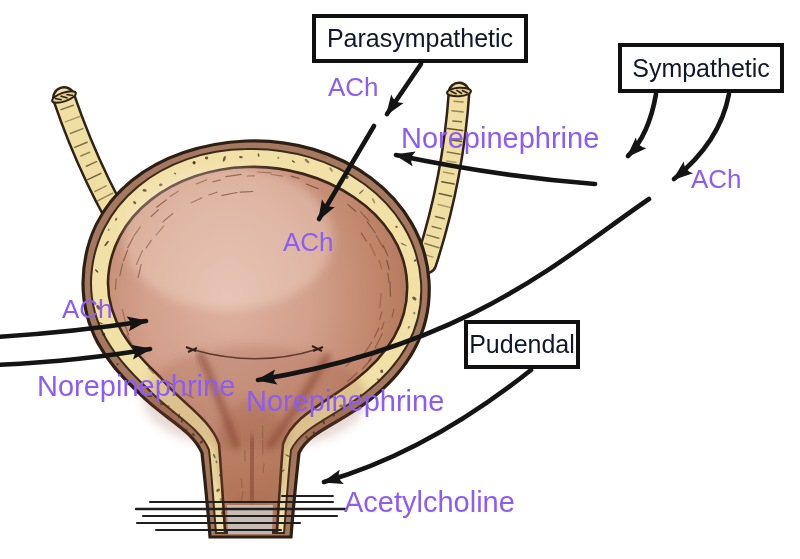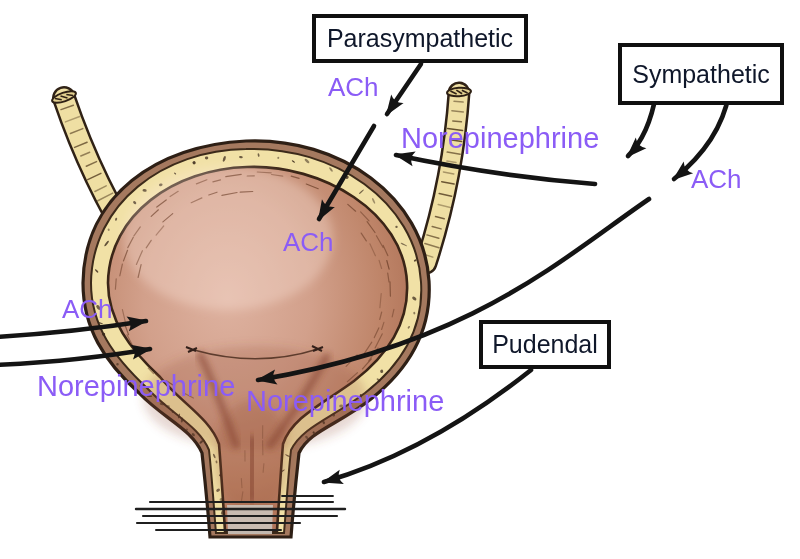--- a/index.html
+++ b/index.html
@@ -258,28 +258,29 @@
     <path d="M 649,199 C 560,260 470,345 258,380" marker-end="url(#ah)"></path>
     <path d="M 531,370 Q 428,452 324,482" marker-end="url(#ah)"></path>
     <path d="M -4,337 Q 75,332 146,321" marker-end="url(#ah)"></path>
     <path d="M -4,365 Q 80,361 150,349" marker-end="url(#ah)"></path>
   </g>
 </svg>
 
 <div class="nbox" style="left:312px;top:14px;width:216px;height:49px">
   <span>Parasympathetic</span>
 </div>
-<div class="nbox" style="left:618px;top:43px;width:166px;height:62px">
+<div class="nbox" style="left:618px;top:43px;width:166px;height:50px">
   <span>Sympathetic</span>
 </div>
-<div class="nbox" style="left:479px;top:320px;width:132px;height:49px">
+<div class="nbox" style="left:464px;top:320px;width:116px;height:49px">
   <span>Pudendal</span>
 </div>
 
 <div class="lbl" style="left:328px;top:74px">ACh</div>
 <div class="lbl sm" style="left:401px;top:123px">Norepinephrine</div>
 <div class="lbl" style="left:691px;top:166px">ACh</div>
 <div class="lbl" style="left:283px;top:229px">ACh</div>
 <div class="lbl" style="left:62px;top:296px">ACh</div>
 <div class="lbl sm" style="left:37px;top:371px">Norepinephrine</div>
 <div class="lbl sm" style="left:246px;top:386px">Norepinephrine</div>
+<div class="lbl sm" style="left:344px;top:487px">Acetylcholine</div>
 
 </div>
 
 </body></html>

